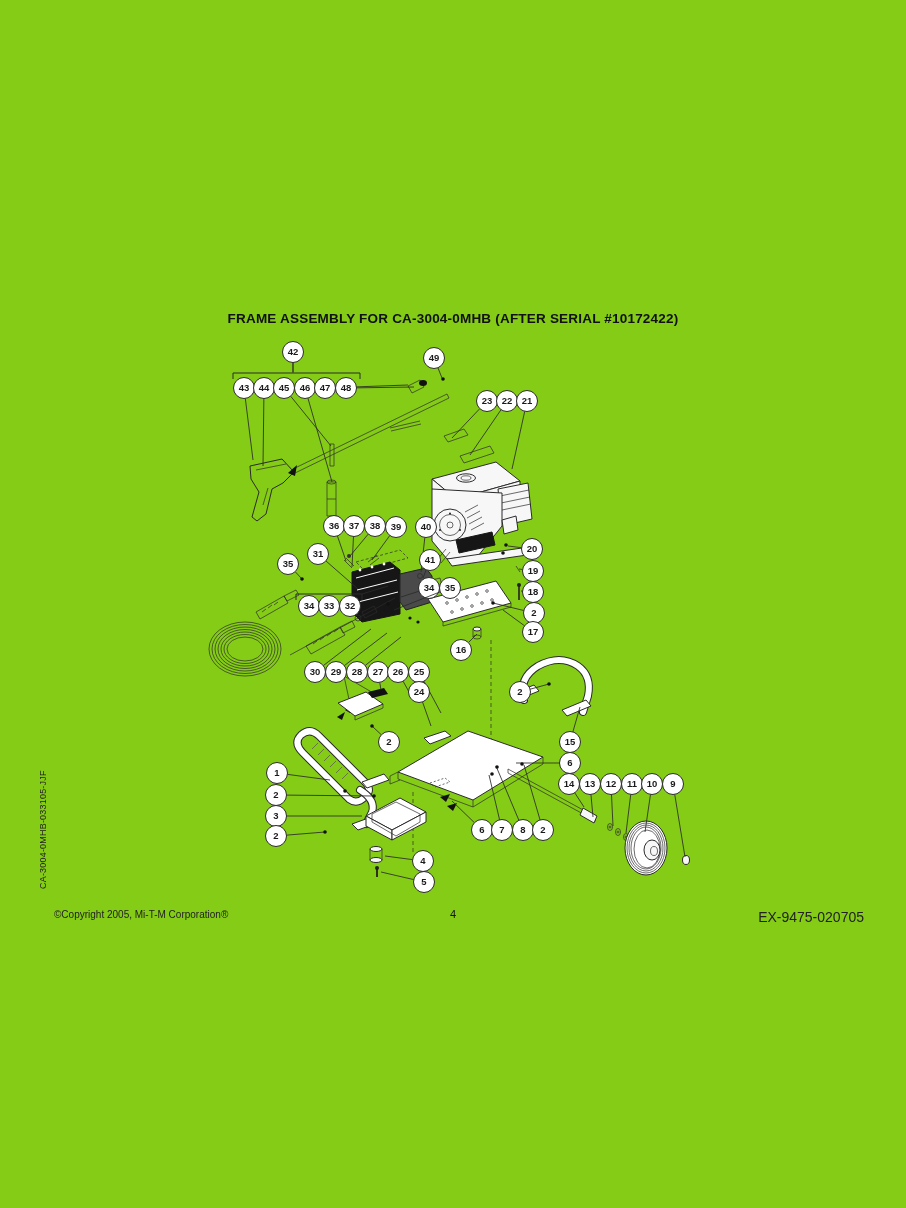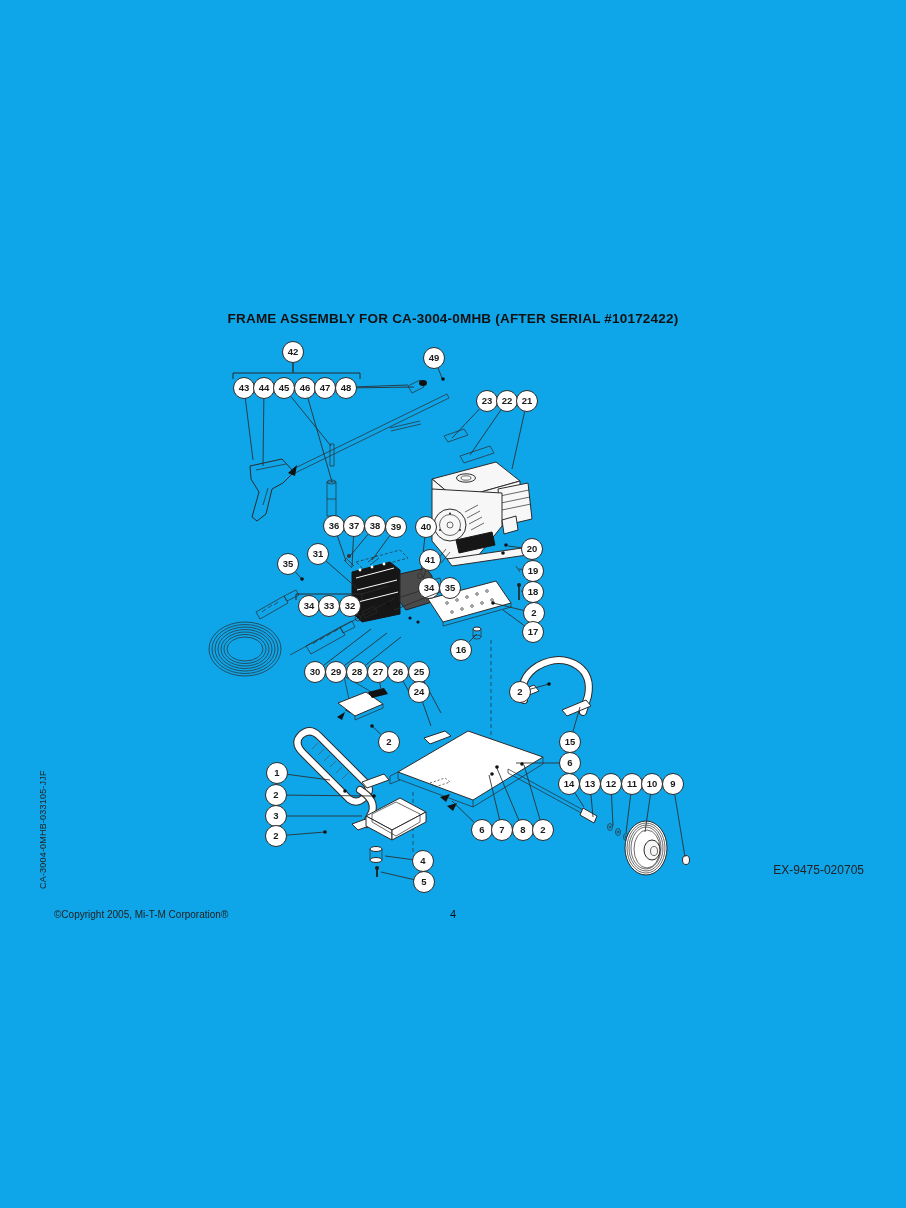--- a/index.html
+++ b/index.html
@@ -1,31 +1,31 @@
 <!DOCTYPE html>
 <html><head>
 <meta charset="utf-8">
 <style>
   html,body{margin:0;padding:0;background:#e8e8e8;}
   .page{
-    position:relative;width:906px;height:1208px;background:#0ea5e9;
+    position:relative;width:906px;height:1208px;background:#84cc16;
     font-family:"Liberation Sans", sans-serif;color:#1a1a1a;overflow:hidden;
   }
   .title{
     position:absolute;top:311px;left:0;width:906px;text-align:center;
     font-size:13.5px;font-weight:bold;letter-spacing:.2px;color:#111;
   }
   .side-label{
     position:absolute;left:38px;top:889px;
     transform:rotate(-90deg);transform-origin:0 0;
     font-size:9px;color:#222;white-space:nowrap;letter-spacing:.2px;
   }
   .footer-left{position:absolute;left:40px;top:909px;font-size:10px;color:#222;margin-left:14px;}
   .footer-page{position:absolute;left:0;top:908px;width:906px;text-align:center;font-size:11px;color:#111;}
-  .footer-right{position:absolute;right:42px;top:863px;font-size:12px;color:#222;}
+  .footer-right{position:absolute;right:42px;top:909px;font-size:14px;color:#222;}
   svg{position:absolute;left:0;top:0;}
   .ln{stroke:#2b2b2b;stroke-width:1;fill:none;}
   .thin{stroke:#2b2b2b;stroke-width:.7;fill:none;}
   .tube-o{stroke:#2b2b2b;stroke-width:8;fill:none;stroke-linecap:round;stroke-linejoin:round;}
   .tube-i{stroke:#ffffff;stroke-width:6;fill:none;stroke-linecap:round;stroke-linejoin:round;}
   .blk{fill:#161616;stroke:#161616;}
   .lt{fill:#f7f7f7;stroke:#2b2b2b;stroke-width:1;}
   .wh{fill:#ffffff;stroke:#2b2b2b;stroke-width:1;}
 </style>
 </head>

